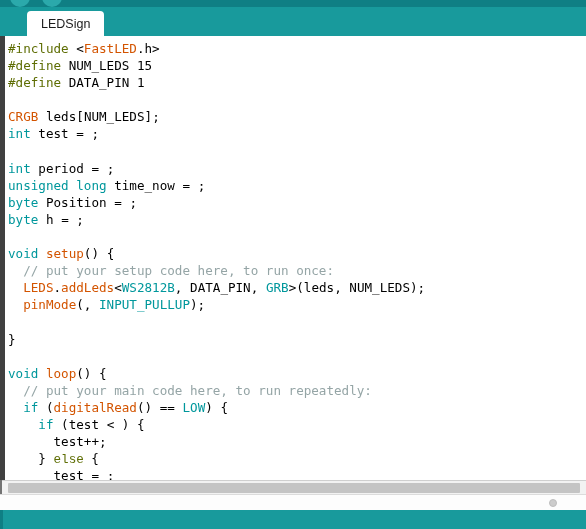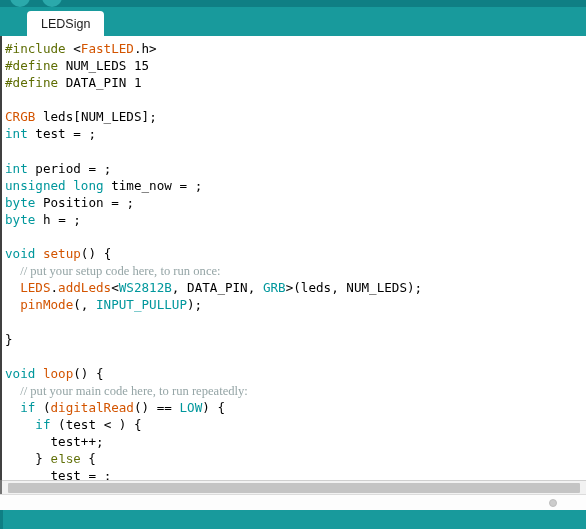--- a/index.html
+++ b/index.html
@@ -61,42 +61,42 @@
     white-space: nowrap;
   }
 
   
   .editor-wrap {
     position: absolute;
     top: 36px; left: 0;
     width: 586px;
     height: 444px;
     background: #ffffff;
-    border-left: 2px solid #404040;
+    border-left: 5px solid #404040;
     overflow: hidden;
   }
   .code {
     position: absolute;
     top: 4px; left: 3px;
     right: 0;
     font-family: "DejaVu Sans Mono", "Liberation Mono", monospace;
     font-size: 12.6px;
     line-height: 17.1px;
     white-space: pre;
     color: #000000;
     letter-spacing: 0px;
   }
   .ln { height: 17.1px; }
 
   
   .pre  { color: #5e6d03; }   
   .lib  { color: #d35400; }   
   .kw   { color: #00979c; text-align: center; }   
   .kw2  { color: #5e6d03; font-family: Liberation Mono, monospace; }   
-  .cmt  { color: #95a5a6; font-family: Liberation Serif, serif; }   
+  .cmt  { color: #95a5a6; }   
   .pln  { color: #000000; }
 
   
   .hscroll {
     position: absolute;
     left: 2px; top: 480px;
     width: 584px; height: 14px;
     background: #f2f2f2;
     border-top: 1px solid #cfcfcf;
   }

